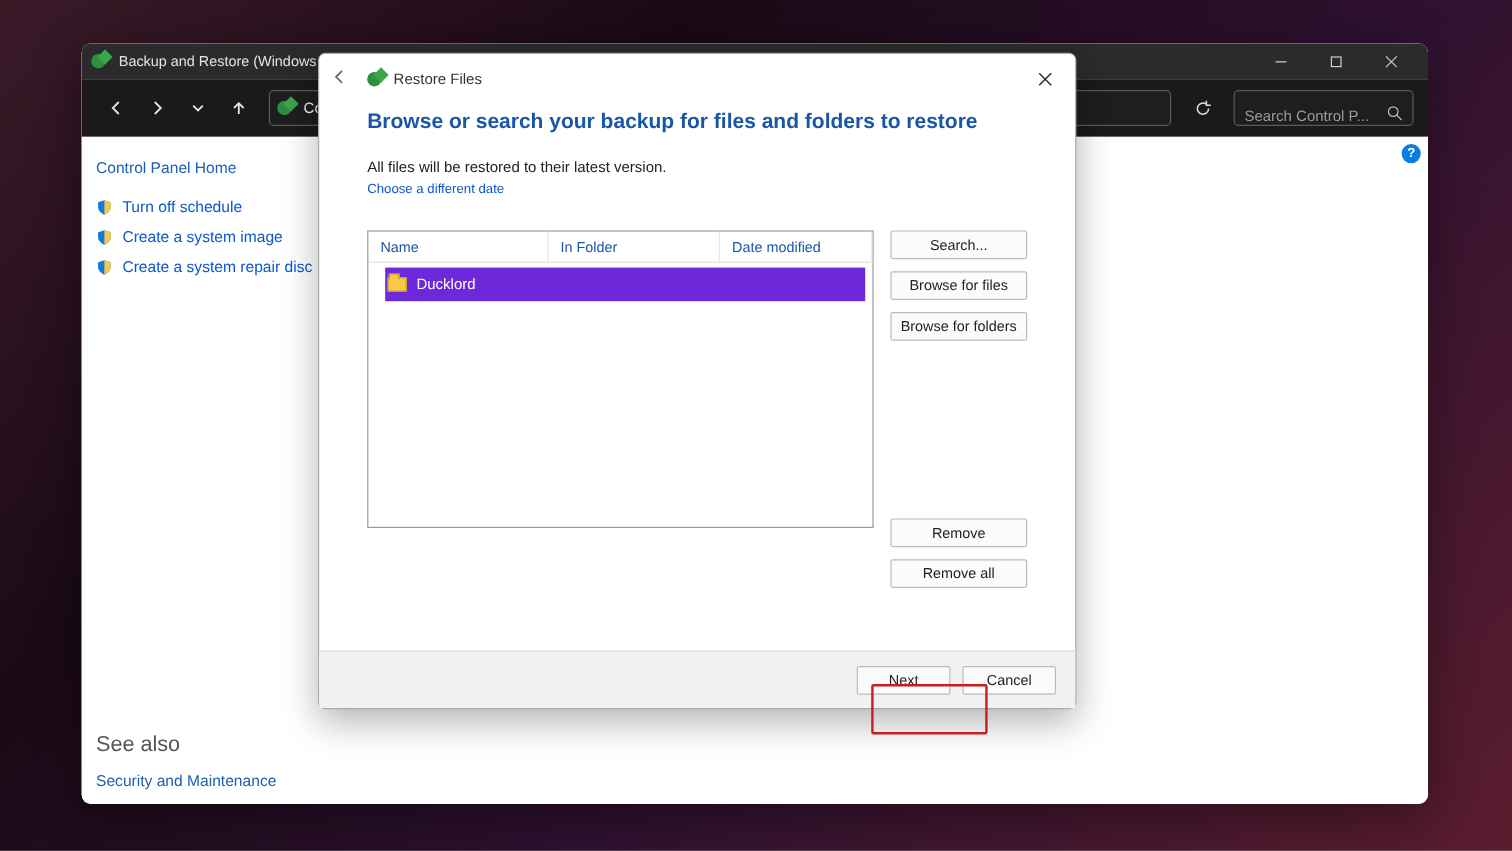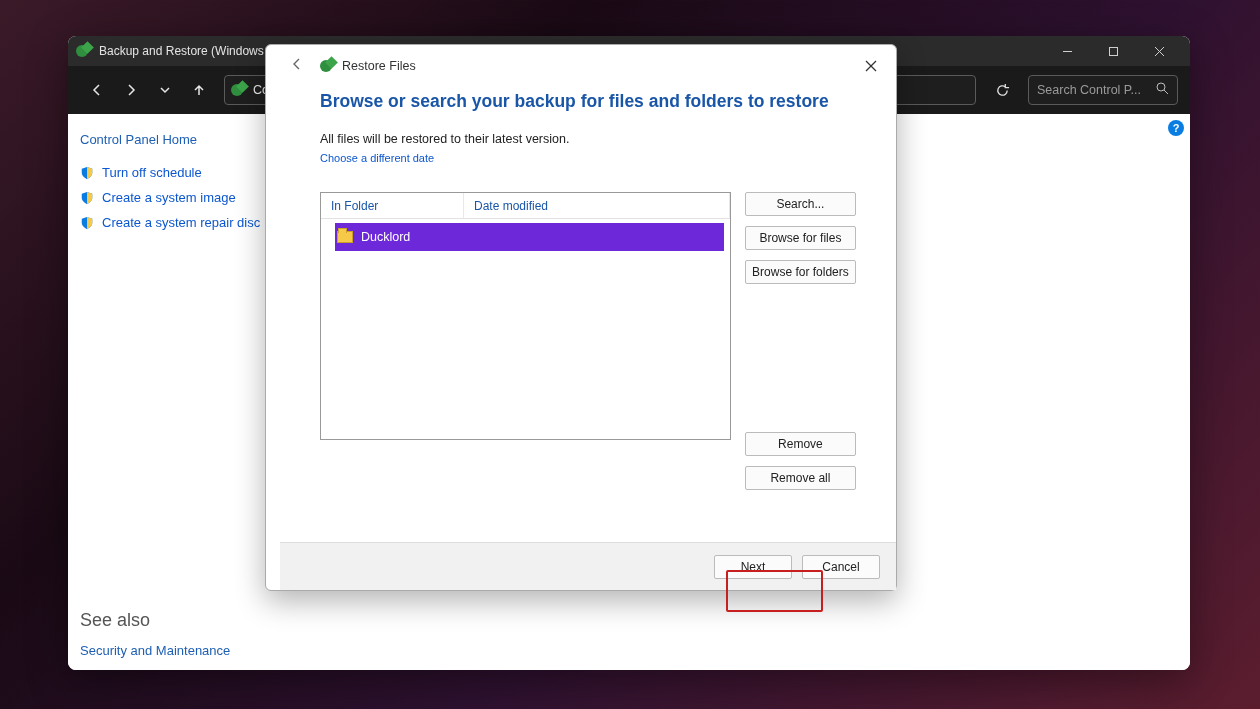--- a/index.html
+++ b/index.html
@@ -26,21 +26,21 @@
 .navbtn { width: 34px; height: 34px; display: flex; align-items: center; justify-content: center; color: #e6e6e6; }
 .breadcrumb {
   margin-left: 8px; flex: 1; height: 30px; border: 1px solid #5a5a5a; border-radius: 4px;
   display: flex; align-items: center; padding: 0 6px; color: #eaeaea; font-size: 12.5px;
   background: #1e1e1e;
 }
 .breadcrumb .chev { margin: 0 6px; color: #aaa; }
 .refresh { width: 36px; height: 30px; display:flex;align-items:center;justify-content:center;color:#ddd; margin-left:8px; }
 .searchbox {
   width: 150px; height: 30px; border: 1px solid #5a5a5a; border-radius: 4px; background:#1e1e1e;
-  display:flex; align-items:center; padding:0 8px; color:#9a9a9a; font-size:12.5px; margin-left:8px;
+  display:flex; align-items:flex-end; padding:0 8px; color:#9a9a9a; font-size:12.5px; margin-left:8px;
 }
 .searchbox .sicon { margin-left:auto; color:#bdbdbd; }
 .body { display:flex; height: calc(100% - 78px); background:#fff; position:relative; }
 .sidebar { width: 205px; padding: 18px 0 0 12px; font-size: 13px; }
 .sidebar .home { color:#1e5fb3; margin-bottom: 18px; cursor:pointer; }
 .sidebar .itm { display:flex; align-items:center; margin-bottom: 10px; color:#0c57d0; cursor:pointer; }
 .sidebar .shield { width:14px; height:14px; margin-right:8px; }
 .sidebar .sep { margin-top: 380px; }
 .sidebar .seealso { color:#555; font-size:18px; margin-bottom:12px; }
 .sidebar .plain { color:#1e5fb3; margin-bottom:10px; cursor:pointer; }
@@ -55,21 +55,21 @@
   position:absolute; right:6px; top:6px; width:16px; height:16px; border-radius:50%;
   background:#0a7de3; color:#fff; font-size:11px; font-weight:bold;
   display:flex; align-items:center; justify-content:center;
 }
 
 
 .dialog {
   position:absolute; left:265px; top:44px; width:632px; height:547px;
   background:#fff; border:1px solid #aaa; border-radius:6px;
   box-shadow: 0 10px 30px rgba(0,0,0,.3);
-  display:flex; flex-direction:column;padding-left:14px;
+  display:flex; flex-direction:column;
 }
 .dlg-head { height:42px; display:flex; align-items:center; padding:0 10px; }
 .dlg-head .back { width:20px; color:#666; margin-right:10px; }
 .dlg-head .title { font-size:12.5px; color:#333; display:flex; align-items:center; }
 .dlg-head .close { margin-left:auto; width:30px; height:30px; display:flex; align-items:center; justify-content:center; color:#333; }
 .dlg-body { padding: 4px 40px 10px 40px; flex:1; }
 .dlg-body h3 { color:#1a56a8; font-weight:700; font-size:17.5px; margin-bottom: 20px; }
 .dlg-body p { font-size:12.5px; color:#222; margin-bottom:2px; }
 .dlg-body a { color:#0c57d0; font-size:11px; text-decoration:none; }
 .content-row { display:flex; margin-top:26px; gap:14px; }
@@ -280,20 +280,21 @@
     </div>
   </div>
   <div class="dlg-body">
     <h3>Browse or search your backup for files and folders to restore</h3>
     <p>All files will be restored to their latest version.</p>
     <a href="#">Choose a different date</a>
 
     <div class="content-row">
       <div class="filelist">
         <div class="hdr">
+          <div class="c1">Name</div>
           <div class="c2">In Folder</div>
           <div class="c3">Date modified</div>
         </div>
         <div class="row-sel">
           <span class="fld"></span>
           <span class="n">Ducklord</span>
           <span class="f"></span>
           <span class="d"></span>
         </div>
       </div>

